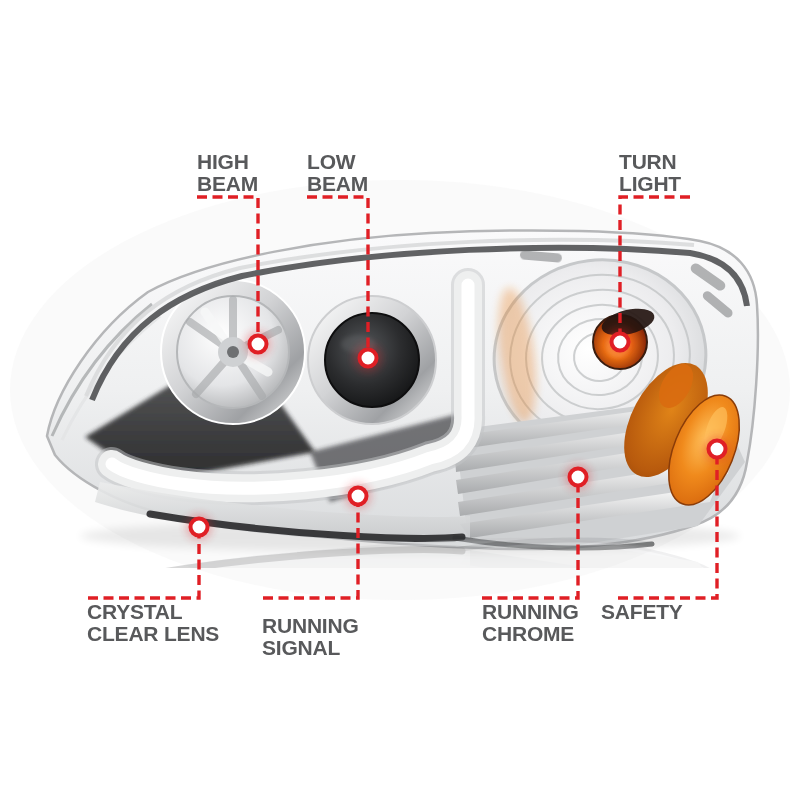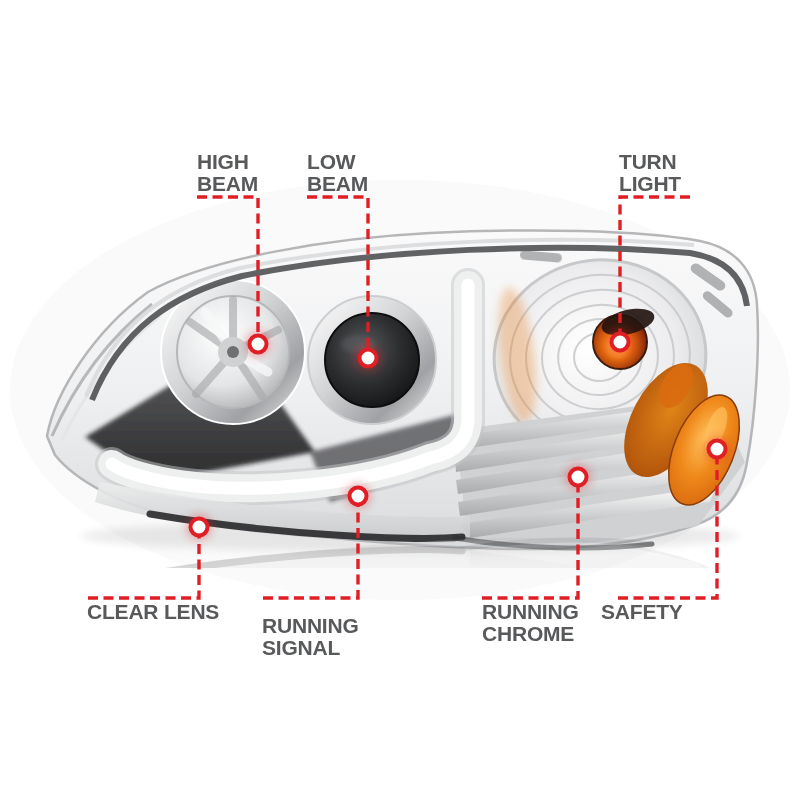--- a/index.html
+++ b/index.html
@@ -242,20 +242,21 @@
   </div>
   <div class="label" style="left:307px;top:151px">
     <span>LOW</span>
     <span>BEAM</span>
   </div>
   <div class="label center" style="left:619px;top:151px;width:84px">
     <span>TURN</span>
     <span>LIGHT</span>
   </div>
   <div class="label" style="left:87px;top:601px">
+    <span>CRYSTAL</span>
     <span>CLEAR LENS</span>
   </div>
   <div class="label" style="left:262px;top:615px">
     <span>RUNNING</span>
     <span>SIGNAL</span>
   </div>
   <div class="label" style="left:482px;top:601px">
     <span>RUNNING</span>
     <span>CHROME</span>
   </div>

